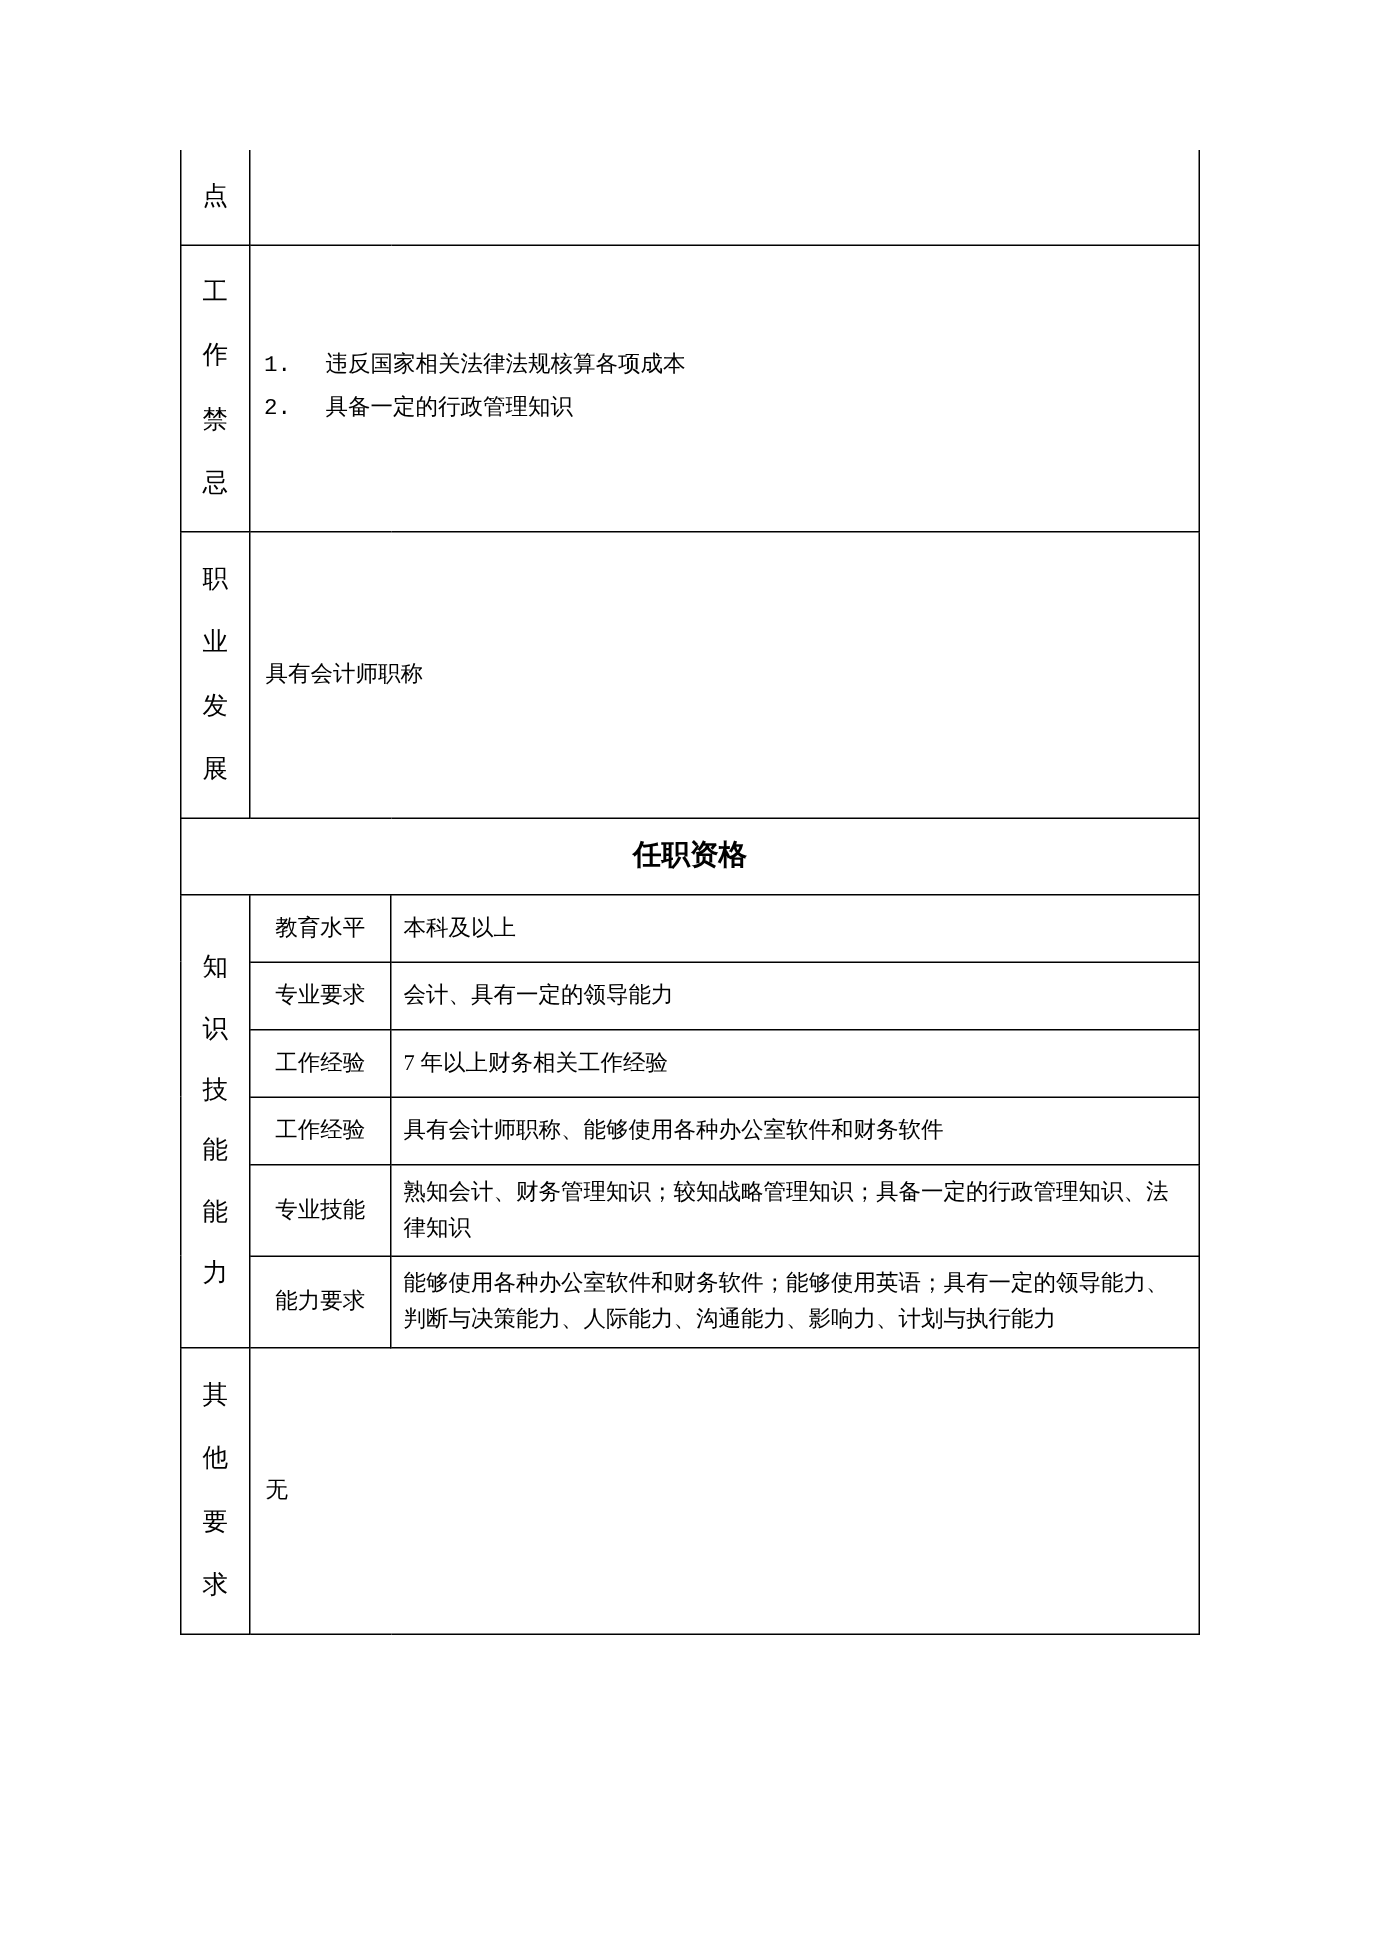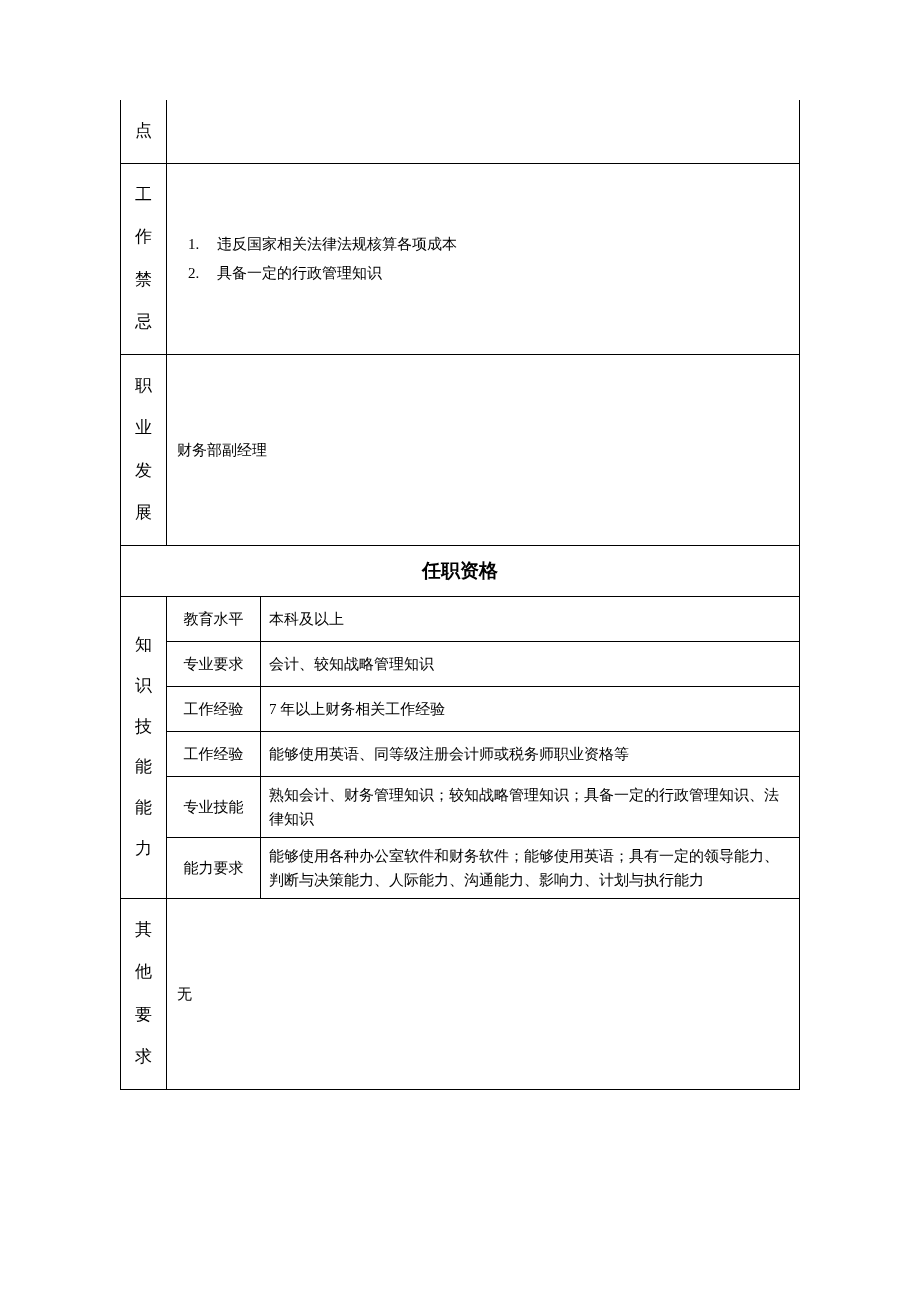--- a/index.html
+++ b/index.html
@@ -52,20 +52,21 @@
       padding: 10px 4px;
       margin-left: 48px;
     }
     .ol-content {
       padding-left: 26px;
       font-size: 15px;
       line-height: 1.9;
     }
     .ol-content li {
       padding-left: 14px;
+      font-family: Liberation Mono, monospace;
     }
     .plain {
       padding: 10px 10px;
     }
     .no-top { border-top: none; }
   </style>
 </head>
 <body>
 
 <table>
@@ -98,50 +99,50 @@
       </td>
     </tr>
 
     <tr>
       <td class="vlabel">
         <span class="vchar">职</span>
         <span class="vchar">业</span>
         <span class="vchar">发</span>
         <span class="vchar">展</span>
       </td>
-      <td colspan="2" class="plain">财务部副经理</td>
+      <td colspan="2" class="plain">具有会计师职称</td>
     </tr>
 
     <tr>
       <td colspan="3" class="section-header">任职资格</td>
     </tr>
 
     <tr>
       <td rowspan="6" class="vlabel">
         <span class="vchar-tight">知</span>
         <span class="vchar-tight">识</span>
         <span class="vchar-tight">技</span>
         <span class="vchar-tight">能</span>
         <span class="vchar-tight">能</span>
         <span class="vchar-tight">力</span>
       </td>
       <td class="sub-label">教育水平</td>
       <td>本科及以上</td>
     </tr>
     <tr>
       <td class="sub-label">专业要求</td>
-      <td>会计、较知战略管理知识</td>
+      <td>会计、具有一定的领导能力</td>
     </tr>
     <tr>
       <td class="sub-label">工作经验</td>
       <td>7 年以上财务相关工作经验</td>
     </tr>
     <tr>
       <td class="sub-label">工作经验</td>
-      <td>能够使用英语、同等级注册会计师或税务师职业资格等</td>
+      <td>具有会计师职称、能够使用各种办公室软件和财务软件</td>
     </tr>
     <tr>
       <td class="sub-label">专业技能</td>
       <td>熟知会计、财务管理知识；较知战略管理知识；具备一定的行政管理知识、法律知识</td>
     </tr>
     <tr>
       <td class="sub-label">能力要求</td>
       <td>能够使用各种办公室软件和财务软件；能够使用英语；具有一定的领导能力、判断与决策能力、人际能力、沟通能力、影响力、计划与执行能力</td>
     </tr>
 

